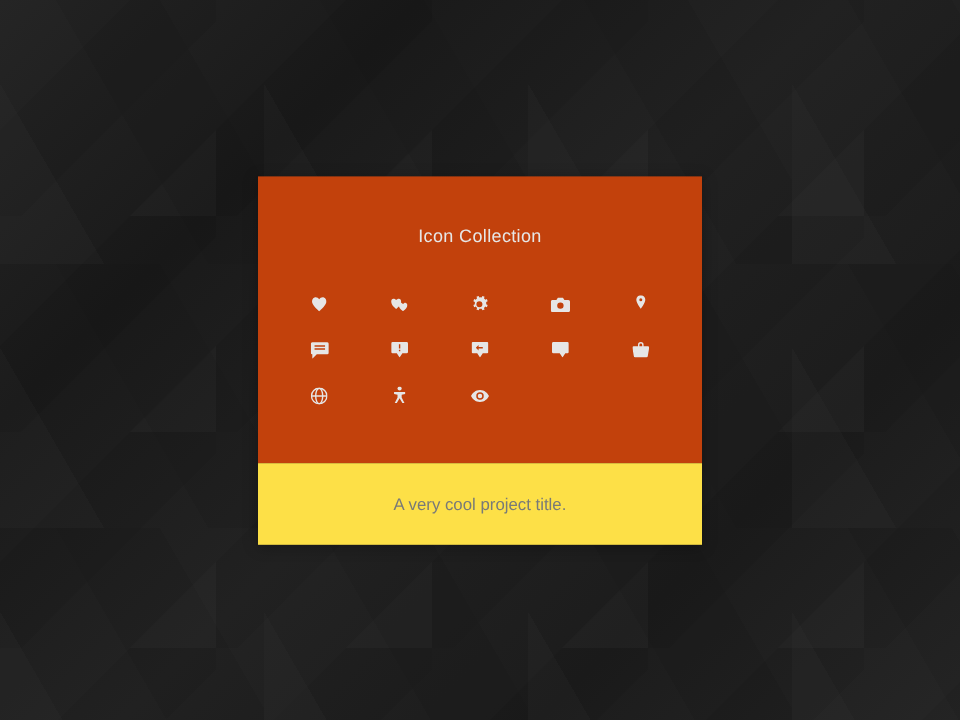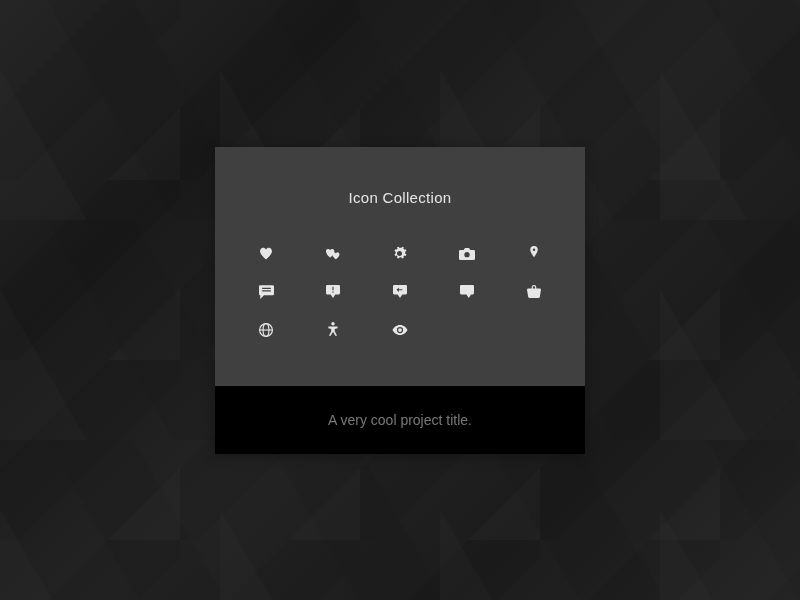--- a/index.html
+++ b/index.html
@@ -30,21 +30,21 @@
         linear-gradient(-45deg, rgba(255,255,255,0.015) 20%, transparent 20%, transparent 45%, rgba(0,0,0,0.06) 45%, rgba(0,0,0,0.06) 70%, transparent 70%);
       background-size: 220px 220px, 180px 180px;
     }
     .card {
       width: 370px;
       position: relative;
       z-index: 1;
       box-shadow: 0 2px 12px rgba(0,0,0,0.3);
     }
     .card-top {
-      background: #404040;
+      background: #c2410c;
       padding: 42px 18px 48px;
       text-align: center;
     }
     .card-title {
       color: #e6e6e6;
       font-size: 15px;
       font-weight: 500;
       letter-spacing: 0.3px;
     }
     .icon-grid {
@@ -58,21 +58,21 @@
       width: 16px;
       height: 16px;
       display: flex;
       align-items: center;
       justify-content: center;
       color: #e6e6e6;
     }
     .icon-cell svg { display: block; }
     .empty-cell { width: 16px; height: 16px; }
     .card-bottom {
-      background: #000000;
+      background: #fde047;
       padding: 26px 20px;
       text-align: center;
     }
     .project-title {
       color: #787a78;
       font-size: 14px;
       font-weight: 400;
     }
   </style>
 </head>

